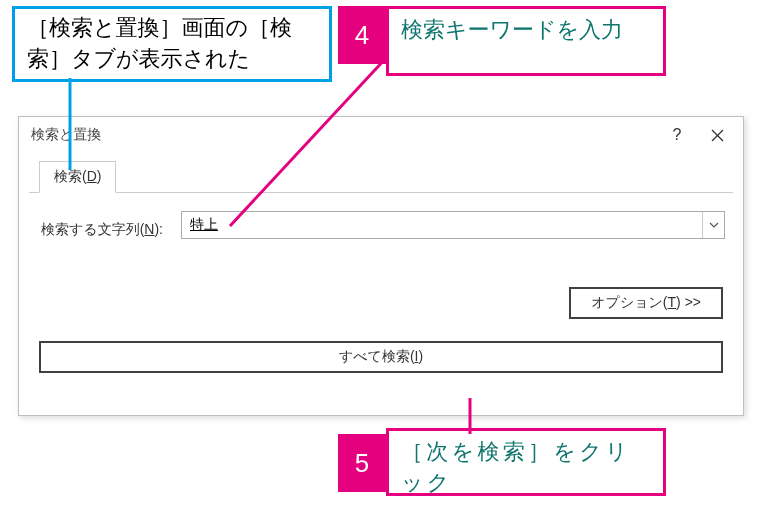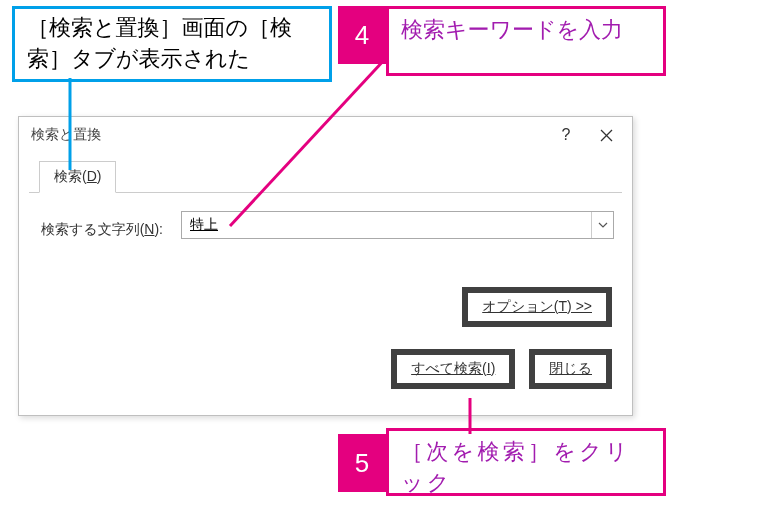--- a/index.html
+++ b/index.html
@@ -14,21 +14,21 @@
   }
   .callout {
     position: absolute;
     border: 3px solid;
     padding: 4px 12px;
     font-size: 22px;
     line-height: 1.4;
     background: #fff;
   }
   .callout-blue { border-color: #00a0e9; color: #000; left: 12px; top: 6px; width: 320px; }
-  .callout-pink { border-color: #e4007f; color: #a21caf; }
+  .callout-pink { border-color: #e4007f; color: #0f766e; }
   .callout-num {
     position: absolute;
     background: #e4007f;
     color: #fff;
     font-size: 26px;
     width: 48px;
     height: 58px;
     display: flex;
     align-items: center;
     justify-content: center;
@@ -36,21 +36,21 @@
   }
   .callout4-num { left: 338px; top: 6px; }
   .callout4-box { left: 386px; top: 6px; width: 280px; height: 70px; padding: 6px 12px; }
   .callout5-num { left: 338px; top: 434px; }
   .callout5-box { left: 386px; top: 428px; width: 280px; height: 68px; padding: 6px 12px; letter-spacing: 0.15em; }
 
   .dialog {
     position: absolute;
     left: 18px;
     top: 116px;
-    width: 615px;
+    width: 726px;
     height: 300px;
     border: 1px solid #bfbfbf;
     background: #fff;
     box-shadow: 2px 2px 6px rgba(0,0,0,0.15);
   }
   .titlebar {
     height: 36px;
     display: flex;
     align-items: center;
     padding: 0 6px 0 12px;
@@ -120,37 +120,37 @@
     justify-content: center;
   }
   .combo .drop svg { width: 10px; height: 6px; }
 
   .options-row {
     display: flex;
     justify-content: flex-end;
     padding: 48px 20px 0 20px;
   }
   .btn {
-    border: 6px solid #404040;
-    background: #fff;
-    padding: 5px 14px;
+    border: 2px solid #404040;
+    background: #fff;
+    padding: 5px 20px;
     font-size: 14px;
     font-family: inherit;
     color: #333;
-    text-decoration: underline;
   }
   .btn.primary {
     border-color: #0078d4;
     box-shadow: 0 0 0 1px #0078d4 inset;
   }
   .button-row {
     display: flex;
     justify-content: flex-end;
     gap: 14px;
     padding: 22px 20px 0 20px;
+    flex-direction: column;
   }
 
   
   svg.overlay {
     position: absolute;
     left: 0; top: 0;
     width: 783px; height: 510px;
     pointer-events: none;
   }
 </style>
@@ -194,21 +194,20 @@
       </span>
     </div>
   </div>
 
   <div class="options-row">
     <button class="btn">オプション(<u>T</u>) &gt;&gt;</button>
   </div>
 
   <div class="button-row">
     <button class="btn">すべて検索(<u>I</u>)</button>
-    <button class="btn">閉じる</button>
   </div>
 </div>
 
 <svg class="overlay">
 
   <line x1="70" y1="78" x2="70" y2="170" stroke="#00a0e9" stroke-width="3"></line>
 
   <line x1="386" y1="58" x2="230" y2="226" stroke="#e4007f" stroke-width="3"></line>
 
   <line x1="470" y1="434" x2="470" y2="398" stroke="#e4007f" stroke-width="3"></line>

